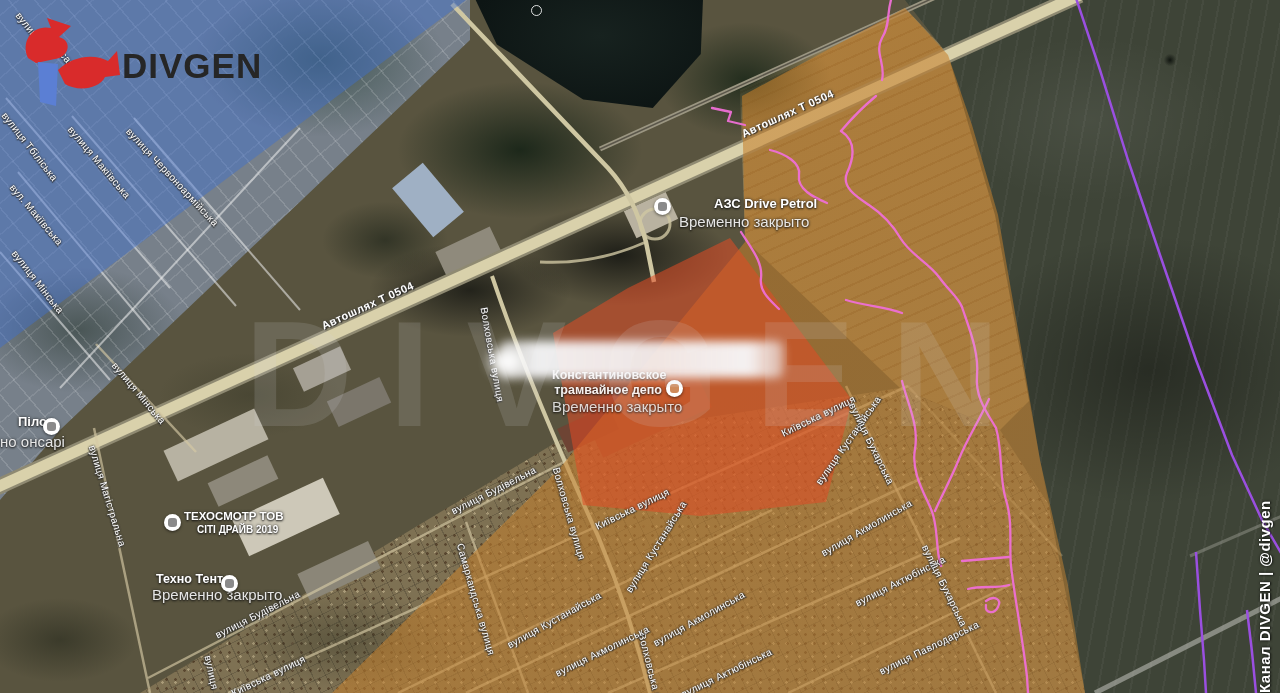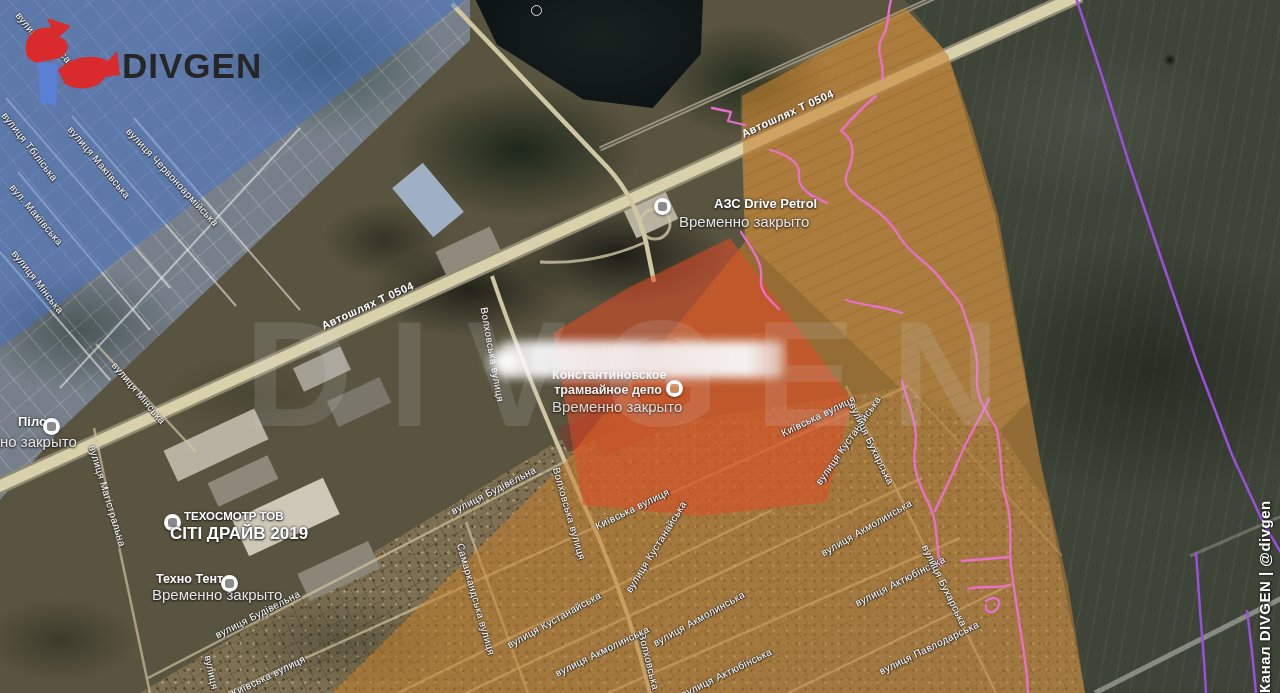--- a/index.html
+++ b/index.html
@@ -220,26 +220,26 @@
   <div class="street" style="left:852px;top:398px;transform:rotate(64deg)">вулиця Бухарська</div>
   <div class="street" style="left:925px;top:540px;transform:rotate(64deg)">вулиця Бухарська</div>
   <div class="street" style="left:880px;top:666px;transform:rotate(-26deg)">вулиця Павлодарська</div>
   <div class="street" style="left:208px;top:650px;transform:rotate(78deg)">вулиця Ма</div>
 
   <div class="pin" style="left:654px;top:198px;"></div>
   <div class="poi-name" style="left:678px;top:196px;margin-left:36px;">АЗС Drive Petrol</div>
   <div class="poi-sub" style="left:679px;top:213px;">Временно закрыто</div>
 
   <div class="poi-name" style="left:18px;top:414px;">Пілот</div>
-  <div class="poi-sub" style="left:0px;top:433px;">но закрыто</div>
+  <div class="poi-sub" style="left:0px;top:433px;">но онсарі</div>
   <div class="pin" style="left:43px;top:418px;"></div>
 
   <div class="pin" style="left:164px;top:514px;"></div>
   <div class="poi-name" style="left:184px;top:510px;font-size:11.5px;">ТЕХОСМОТР ТОВ</div>
-  <div class="poi-name" style="left:170px;top:524px;font-size:17px;">СІТІ ДРАЙВ 2019</div>
+  <div class="poi-name" style="left:197px;top:524px;font-size:10px;">СІТІ ДРАЙВ 2019</div>
 
   <div class="poi-name" style="left:156px;top:572px;font-size:12.5px;">Техно Тент</div>
   <div class="poi-sub" style="left:152px;top:586px;">Временно закрыто</div>
   <div class="pin" style="left:221px;top:575px;"></div>
 
   <div class="poi-name" style="left:552px;top:368px;font-size:12.5px;width:110px;text-align:right;opacity:.92;">Константиновское</div>
   <div class="poi-name" style="left:552px;top:383px;font-size:12.5px;width:110px;text-align:right;opacity:.92;">трамвайное депо</div>
   <div class="poi-sub" style="left:552px;top:398px;width:110px;text-align:right;opacity:.9;">Временно закрыто</div>
   <div class="pin warm" style="left:666px;top:380px;"></div>
 

